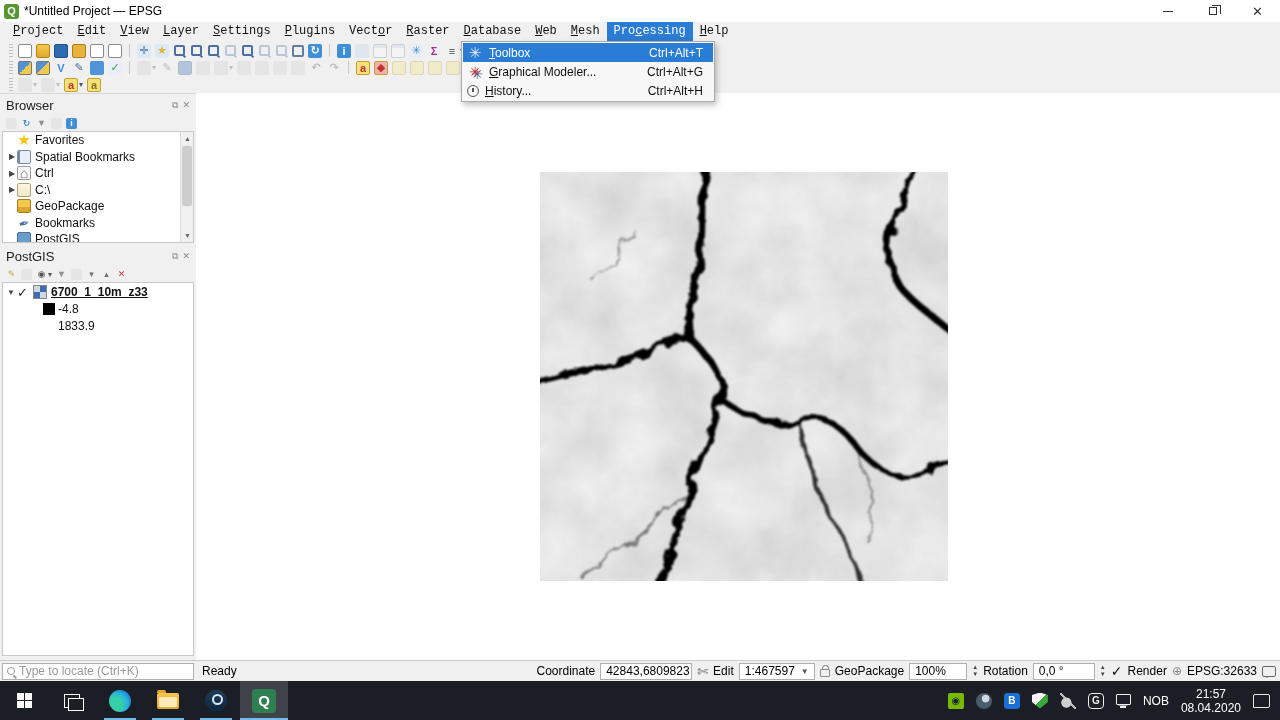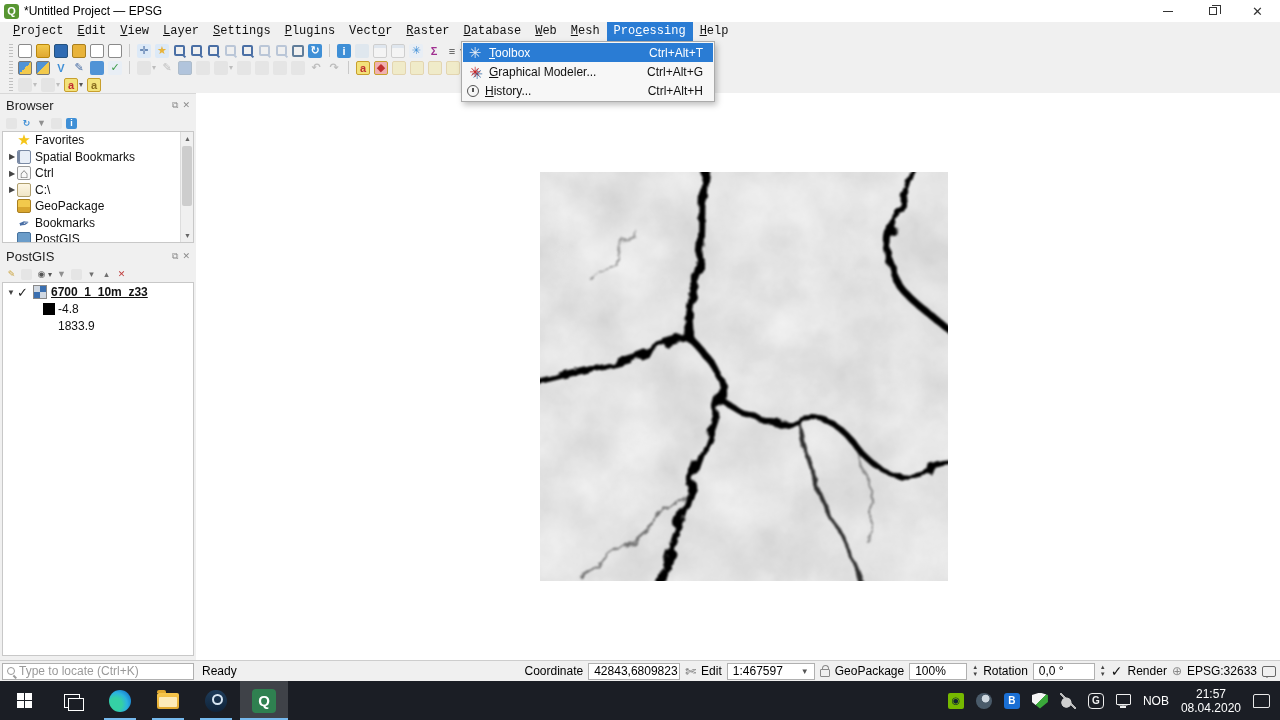--- a/index.html
+++ b/index.html
@@ -620,21 +620,21 @@
   <div class="locator">
     <span class="mag"></span>
     <span>Type to locate (Ctrl+K)</span>
   </div>
   <span class="status-ready">Ready</span>
   <div class="status-right">
     <span class="sb-label">Coordinate</span>
     <span class="sbox" style="width:92px;">42843,6809823</span>
     <span class="sb-icon">✄</span>
     <span class="sb-label">Edit</span>
-    <span class="sbox" style="width:88px; justify-content:space-between;">
+    <span class="sbox" style="width:76px; justify-content:space-between;">
         <span>1:467597</span>
         <span style="font-size:8px;color:#555;">▼</span>
       </span>
     <span class="lock"></span>
     <span class="sb-label">GeoPackage</span>
     <span class="sbox" style="width:58px;">100%</span>
     <span class="spin">
         <span>▲</span>
         <span>▼</span>
       </span>

